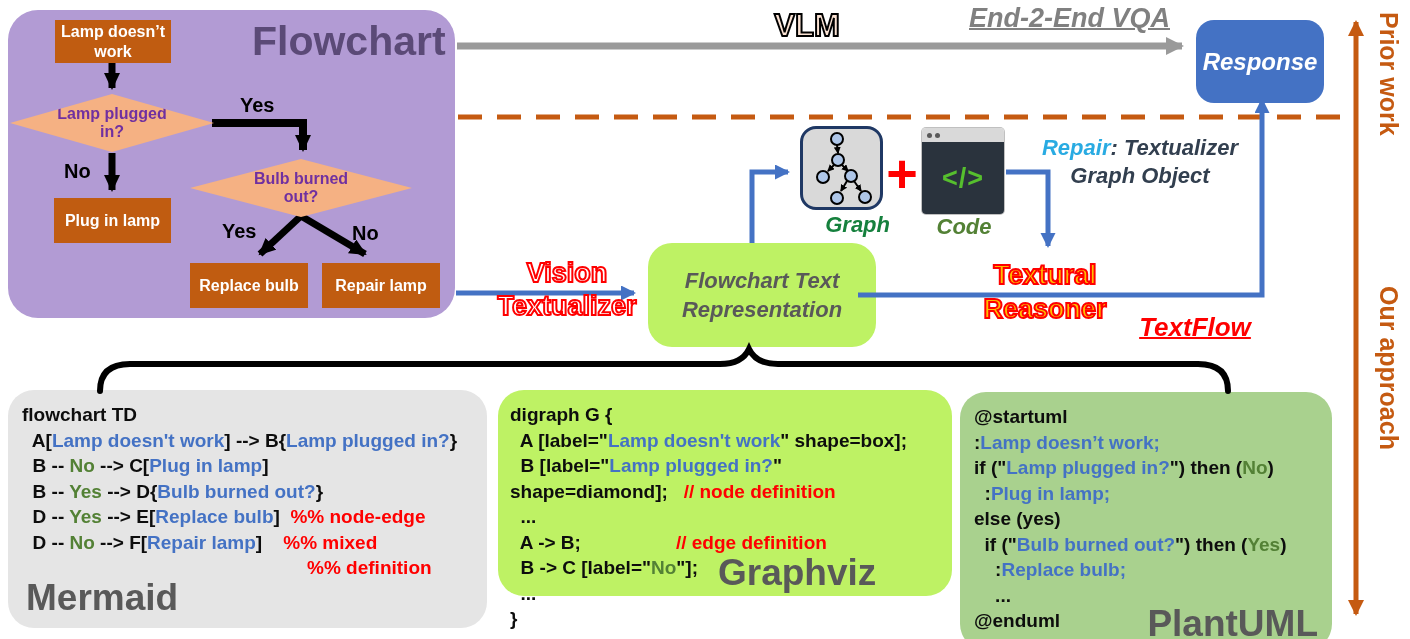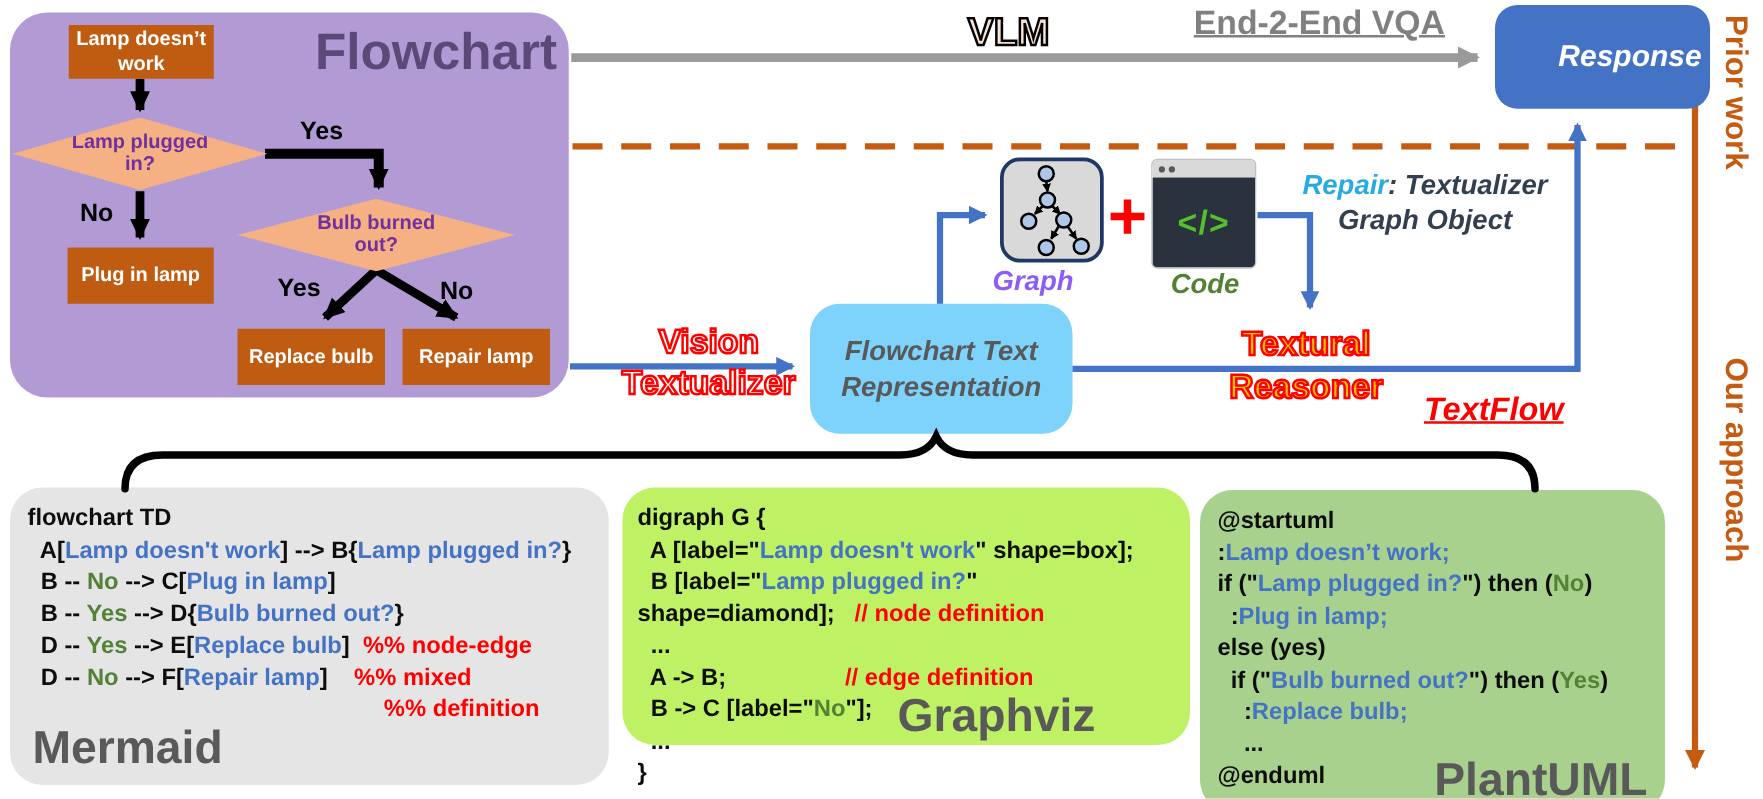--- a/index.html
+++ b/index.html
@@ -16,35 +16,35 @@
   .node-box{background:#c05c11;color:#fff;font-weight:bold;font-size:16px;line-height:1.25;
     display:flex;align-items:center;justify-content:center;text-align:center;z-index:4;}
   .diamond{background:#f5b183;clip-path:polygon(50% 0,100% 50%,50% 100%,0 50%);
     color:#7030a0;font-weight:bold;font-size:16px;line-height:1.15;
     display:flex;align-items:center;justify-content:center;text-align:center;z-index:4;}
   .edge-label{font-size:20px;font-weight:bold;color:#000;z-index:4;}
 
   
   .vlm{left:762px;top:8px;width:90px;text-align:center;font-size:31px;font-weight:bold;
     color:#fbe3d4;-webkit-text-stroke:2px #000;z-index:4;}
-  .e2e{left:955px;top:3px;width:215px;text-align:left;font-size:27px;font-weight:bold;
+  .e2e{left:955px;top:3px;width:215px;text-align:right;font-size:27px;font-weight:bold;font-style:italic;
     color:#808080;text-decoration:underline;text-decoration-thickness:2px;z-index:4;}
-  .response{left:1196px;top:4px;width:128px;height:83px;background:#4472c4;border-radius:18px;
+  .response{left:1196px;top:20px;width:128px;height:83px;background:#4472c4;border-radius:18px;
     color:#fff;font-size:24px;font-weight:bold;font-style:italic;
-    display:flex;align-items:center;justify-content:center;z-index:4;padding-left:44px;}
+    display:flex;align-items:center;justify-content:center;z-index:4;}
 
   
   .vision-text{left:492px;top:257px;width:150px;text-align:center;font-size:27px;font-weight:bold;
     line-height:33px;color:#fff;-webkit-text-stroke:2px #ff0000;z-index:4;}
-  .yellow-box{left:648px;top:243px;width:210px;height:104px;background:#7dd3fc;border-radius:24px;
+  .yellow-box{left:648px;top:243px;width:228px;height:104px;background:#bef264;border-radius:24px;
     color:#595959;font-size:22px;font-weight:bold;font-style:italic;line-height:29px;
     display:flex;align-items:center;justify-content:center;text-align:center;z-index:2;}
   .graph-icon-box{left:800px;top:126px;width:83px;height:84px;background:#d9d9d9;
     border:3px solid #1f3864;border-radius:16px;box-sizing:border-box;z-index:4;}
-  .graph-label{left:794px;top:212px;width:96px;text-align:left;color:#8b5cf6;
+  .graph-label{left:794px;top:212px;width:96px;text-align:right;color:#15803d;
     font-size:22px;font-weight:bold;font-style:italic;z-index:4;}
   .plus-sign{left:882px;top:144px;width:40px;height:58px;color:#ff0000;font-size:54px;font-weight:900;
     display:flex;align-items:center;justify-content:center;z-index:4;}
   .code-icon-box{left:922px;top:128px;width:82px;height:86px;border-radius:4px;overflow:hidden;z-index:4;
     box-shadow:0 0 0 1px #c0c0c0;}
   .code-icon-head{height:14px;background:#d9d9d9;display:flex;align-items:center;gap:3px;padding-left:5px;}
   .code-icon-dot{width:5px;height:5px;border-radius:50%;background:#595959;}
   .code-icon-body{height:72px;background:#2a333d;display:flex;align-items:center;justify-content:center;
     color:#56bf2e;font-size:27px;font-weight:bold;letter-spacing:1px;}
   .code-label{left:916px;top:214px;width:96px;text-align:center;color:#538135;

